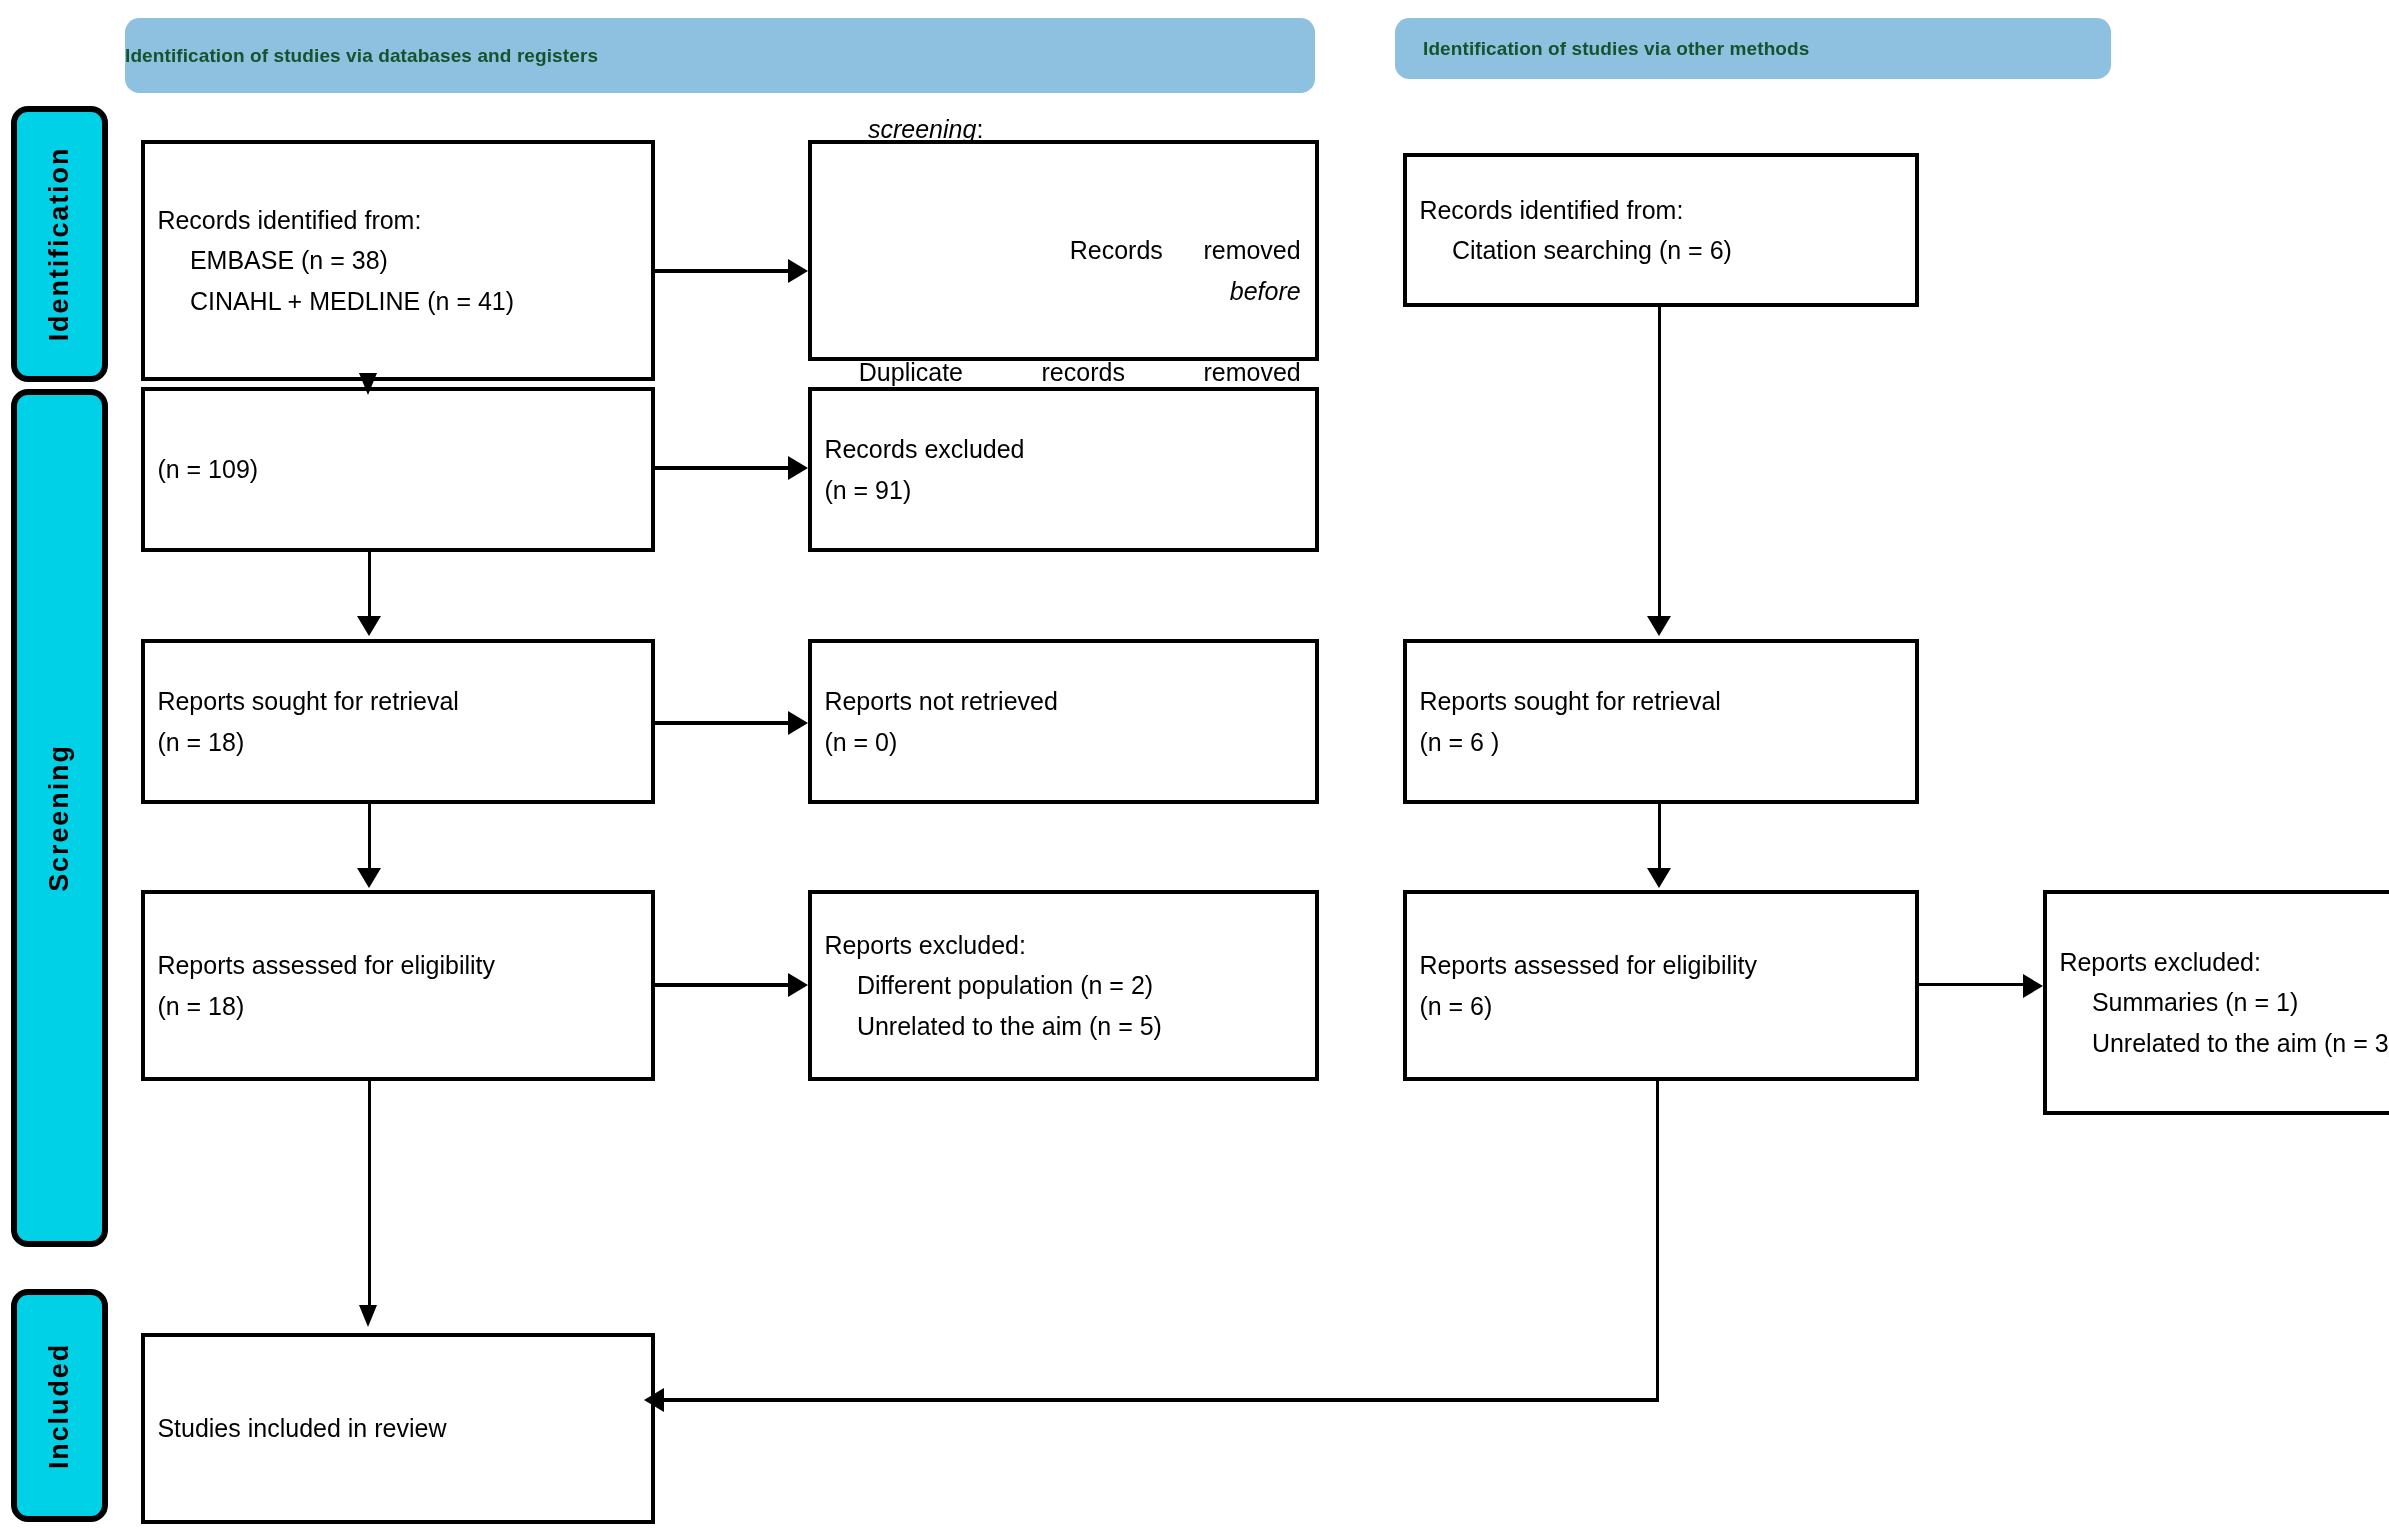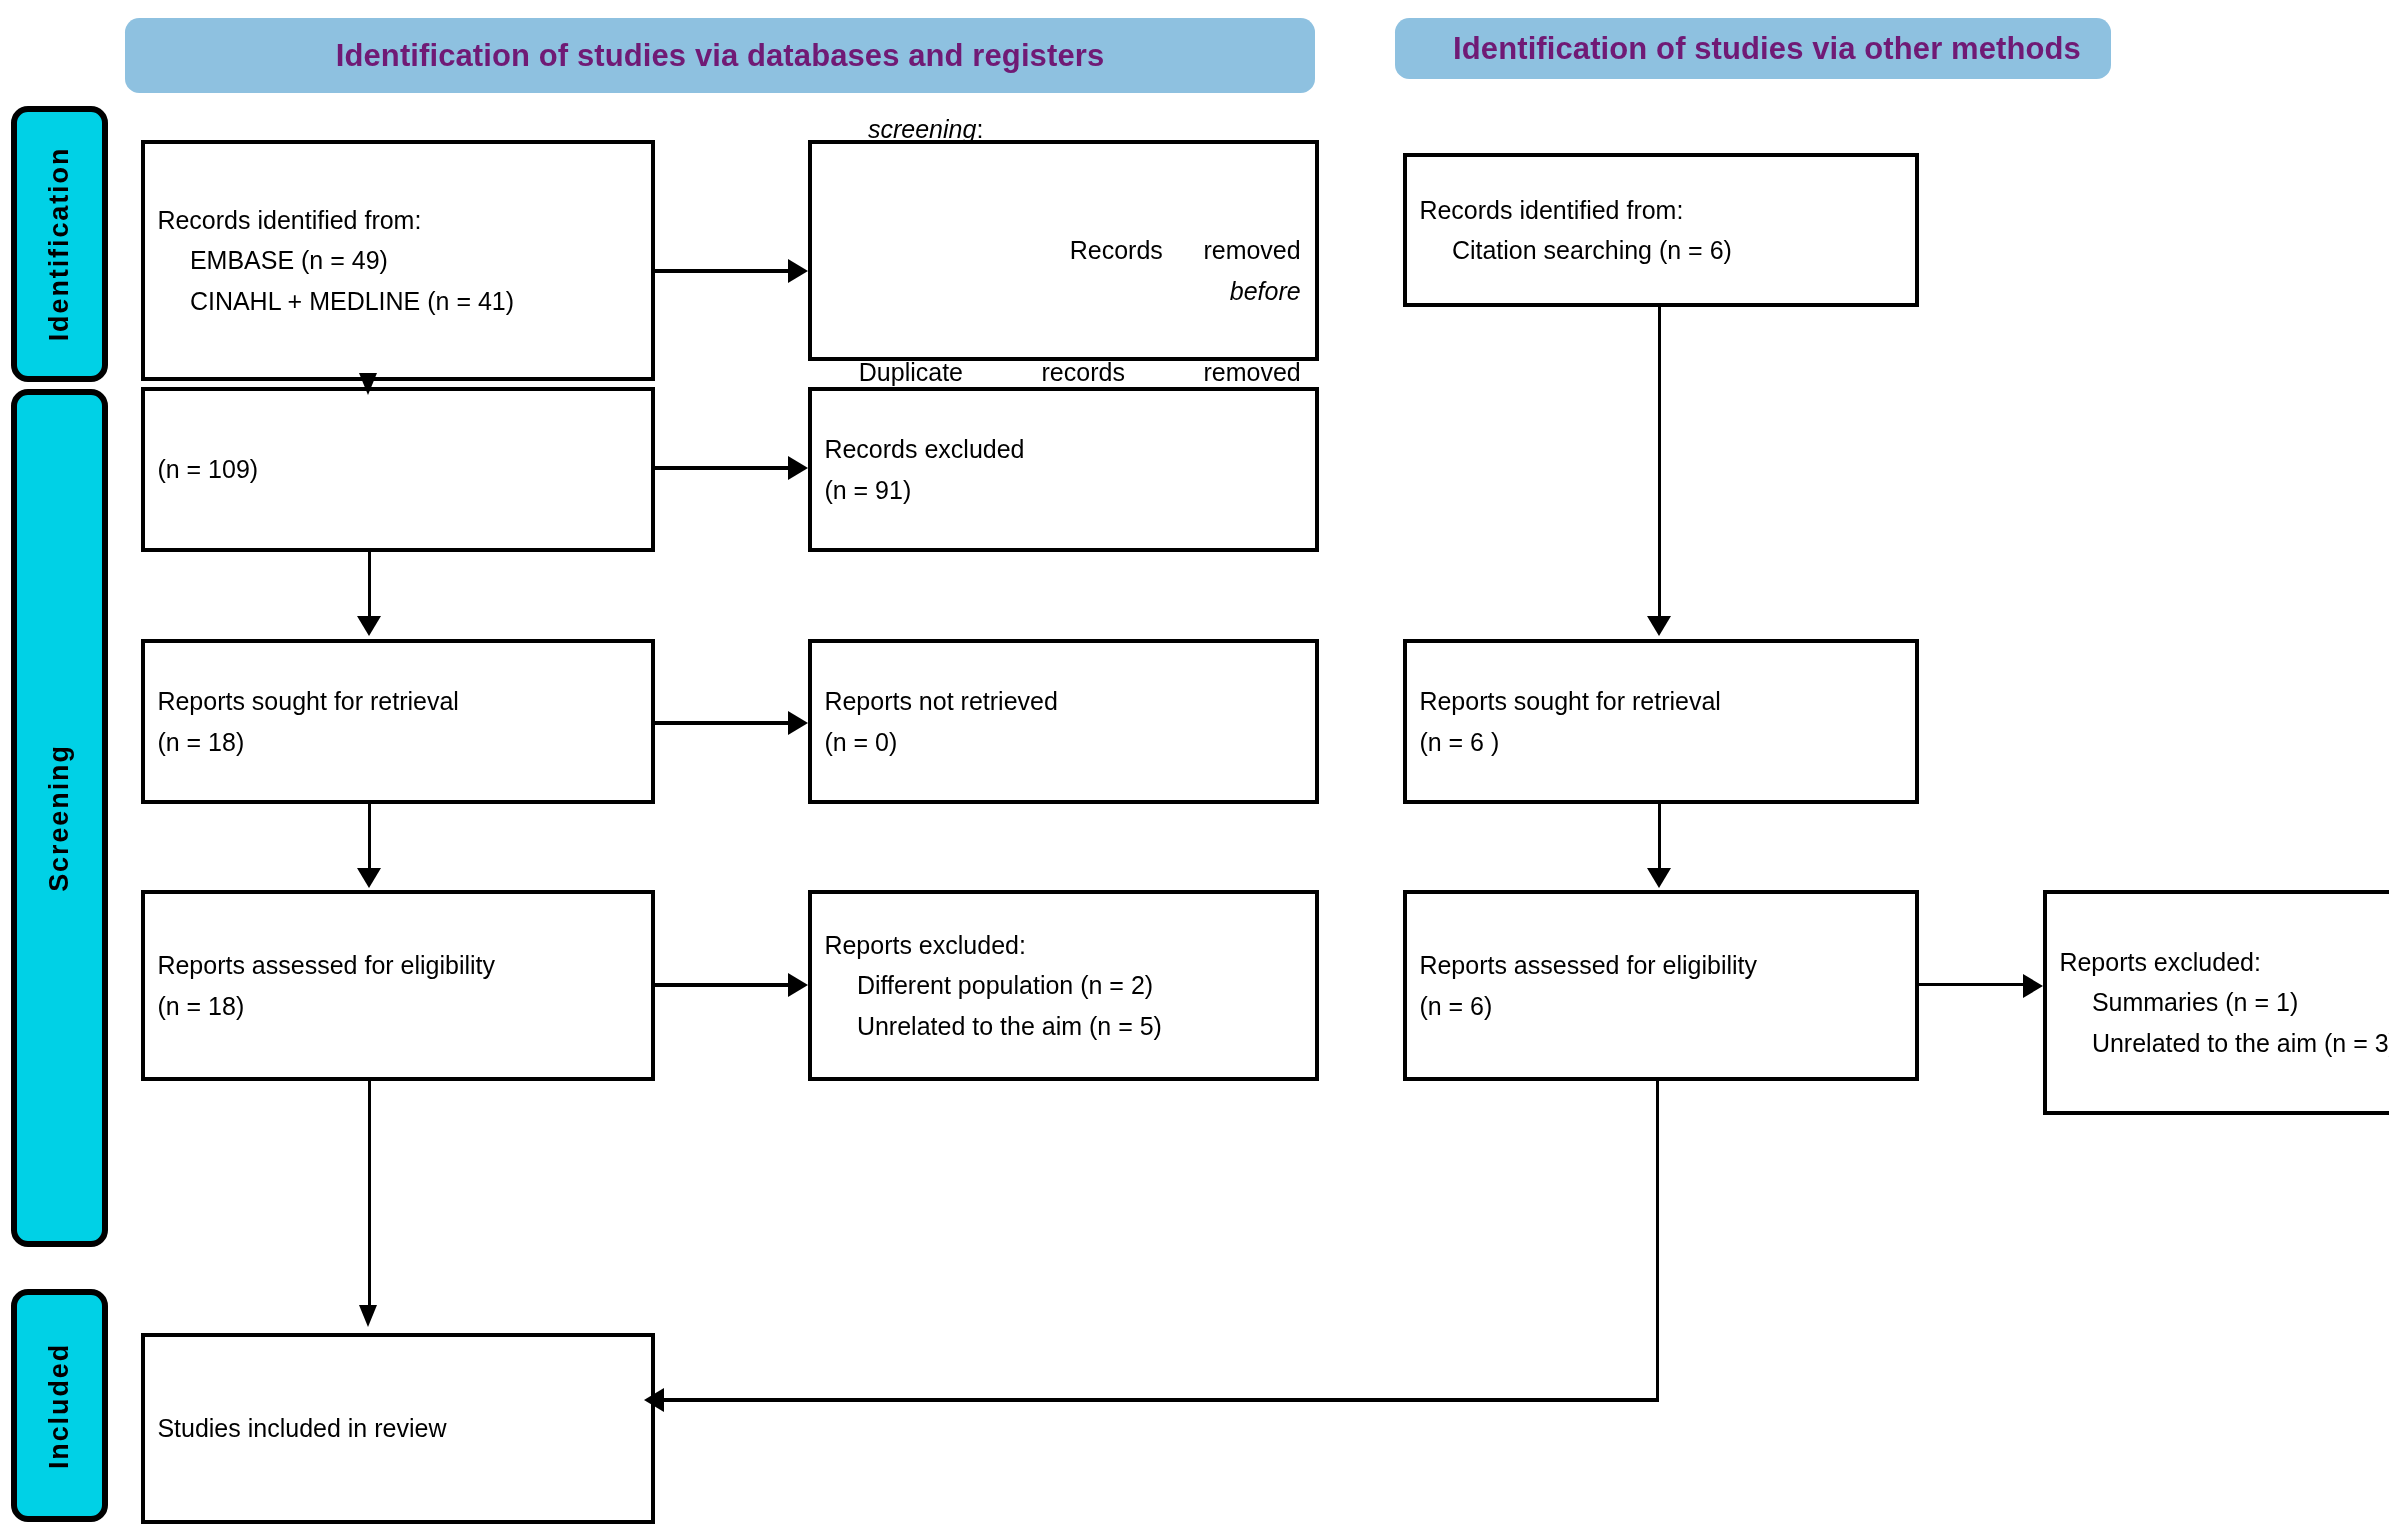--- a/index.html
+++ b/index.html
@@ -5,24 +5,24 @@
 <style>
   html,body{margin:0;padding:0;background:#ffffff;}
   body{font-family:"Liberation Sans",sans-serif;}
   #stage{position:relative;width:2583px;height:1533px;background:#ffffff;overflow:hidden;}
 
   
   .banner{
     position:absolute;
     background:#8ec1e0;
     border-radius:14.3px;
-    display:flex;align-items:center;justify-content:center;
-    color:#701a75;
+    display:flex;align-items:center;justify-content:flex-start;
+    color:#14532d;
     font-weight:bold;
-    font-size:31px;
+    font-size:19px;
     letter-spacing:0.1px;
     text-align:center;
   }
 
   
   .sidebar{
     position:absolute;
     background:#00d1e6;
     border:6.2px solid #000000;
     border-radius:17px;
@@ -118,21 +118,21 @@
   <div class="sidebar" style="left:10.5px;top:389px;width:97px;height:858px;">
     <span class="vtext">Screening</span>
   </div>
 
   <div class="sidebar" style="left:10.5px;top:1289px;width:97px;height:233px;">
     <span class="vtext">Included</span>
   </div>
 
   <div class="box" style="left:141px;top:140px;width:514px;height:241px;">
     <span class="line">Records identified from:</span>
-    <span class="line indent">EMBASE (n = 49)</span>
+    <span class="line indent">EMBASE (n = 38)</span>
     <span class="line indent">CINAHL + MEDLINE (n = 41)</span>
   </div>
 
   <div class="box justify" style="left:808px;top:140px;width:511px;height:221px;">
     <span class="line last">
       <span class="ital">screening</span><span>:</span>
     </span>
     <span class="line">
       <span>Records removed</span>
       <span class="ital">before</span>

